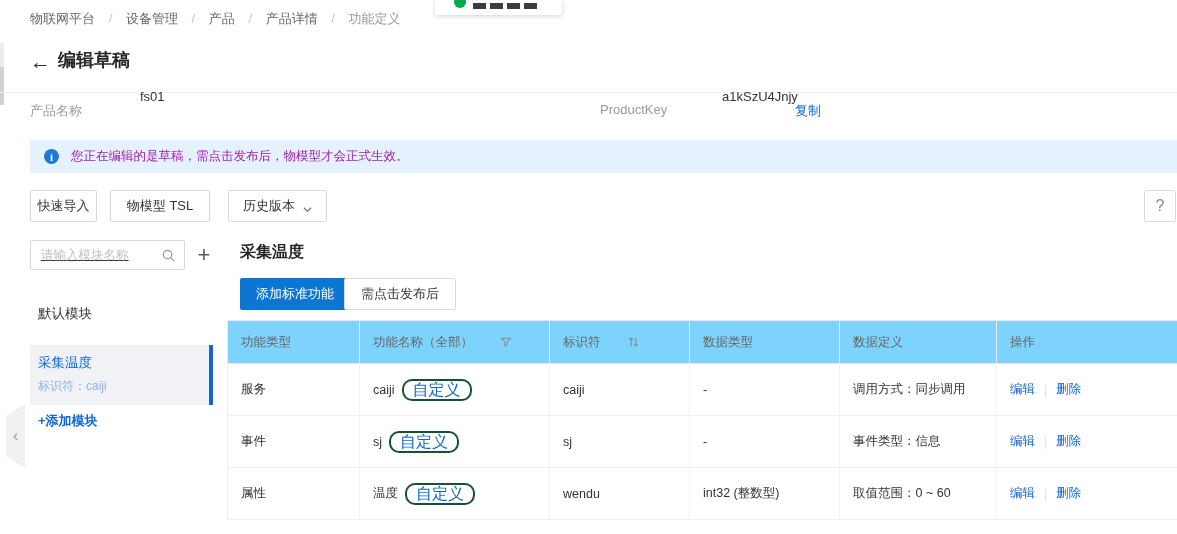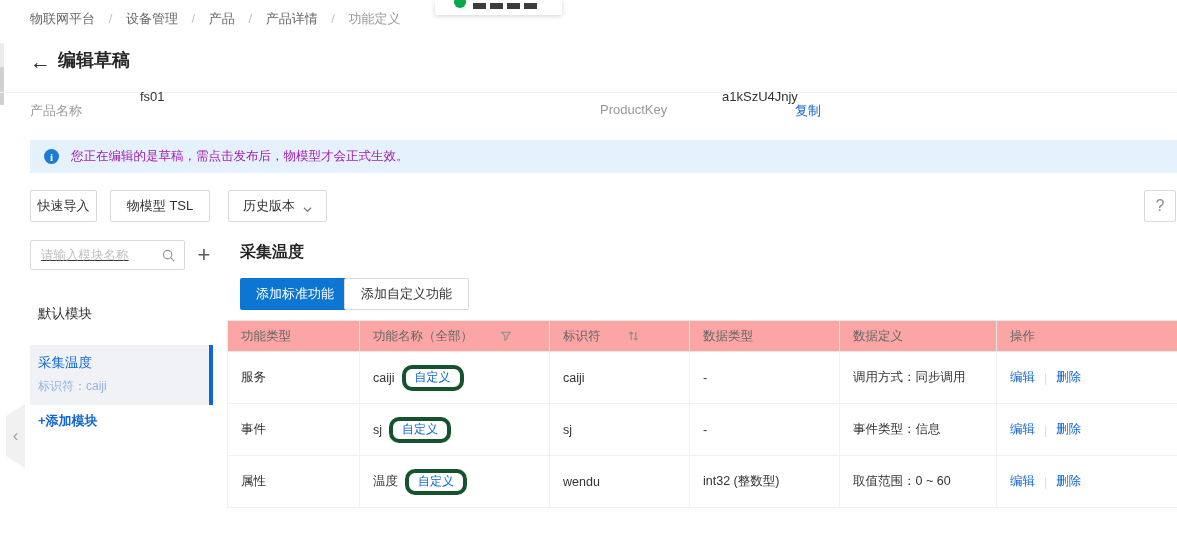--- a/index.html
+++ b/index.html
@@ -72,30 +72,30 @@
   
   .main-title { position:absolute; left:240px; top:242px; font-size:16px; font-weight:bold; color:#262626; }
   .btn-primary { position:absolute; left:240px; top:278px; height:32px; padding:0 16px; background:#0d76d2; border:none;
     border-radius:2px; color:#fff; font-size:13px; display:inline-flex; align-items:center; cursor:pointer; font-family:inherit; }
   .btn-plain { position:absolute; left:344px; top:278px; height:32px; padding:0 16px; background:#fff; border:1px solid #d9d9d9;
     border-radius:2px; color:#333; font-size:13px; display:inline-flex; align-items:center; cursor:pointer; font-family:inherit; }
 
   
   .table { position:absolute; left:227px; top:320px; width:950px; border-left:1px solid #efefef; }
   .trow { display:flex; width:950px; }
-  .thead { height:32px; background:#fca5a5; border-top:1px solid #e8e8e8; border-bottom:1px solid #e8e8e8; }
+  .thead { height:44px; background:#7dd3fc; border-top:1px solid #e8e8e8; border-bottom:1px solid #e8e8e8; }
   .thead .cell { font-size:12.5px; color:#666; display:flex; align-items:center; }
   .tbody-row { height:52px; border-bottom:1px solid #f0f0f0; background:#fff; }
   .tbody-row .cell { font-size:12.5px; color:#333; display:flex; align-items:center; }
   .cell { padding-left:13px; flex:none; }
   .cell + .cell { border-left:1px solid #f2f2f2; }
   .thead .cell + .cell { border-left:1px solid #e6e6e6;gap:21px; }
   .c1{width:131px;} .c2{width:190px;} .c3{width:140px;} .c4{width:150px;} .c5{width:157px;} .c6{width:182px;}
-  .badge { display:inline-block; margin-left:7px; padding:1px 9px 2px; font-size:12px; color:#1266d1;
-    border:4px solid #14532d; border-radius:10px; line-height:15px; }
+  .badge { display:inline-block; margin-left:7px; padding:1px 9px 2px; font-size:16px; color:#1266d1;
+    border:2px solid #14532d; border-radius:10px; line-height:15px; }
   .act-sep { color:#e0e0e0; margin:0 9px; }
   .hicon { margin-left:6px; display:inline-flex; }
 </style>
 </head>
 <body>
 
 <div id="app">
 
   <div class="toast">
     <div class="dot"></div>
@@ -167,21 +167,21 @@
     <div class="idf">标识符：caiji</div>
     <div class="sel-bar"></div>
   </div>
 
   <div class="mod-item add-module">+添加模块</div>
 
   <div class="collapse">‹</div>
 
   <h2 class="main-title">采集温度</h2>
   <button class="btn-primary">添加标准功能</button>
-  <button class="btn-plain">添加自定义功能</button>
+  <button class="btn-plain">需点击发布后</button>
 
   <div class="table">
     <div class="trow thead">
       <div class="cell c1">
           <span>功能类型</span>
         </div>
       <div class="cell c2">
         <span>功能名称（全部）</span>
         <span class="hicon">
           <svg width="12" height="12" viewBox="0 0 14 14">

